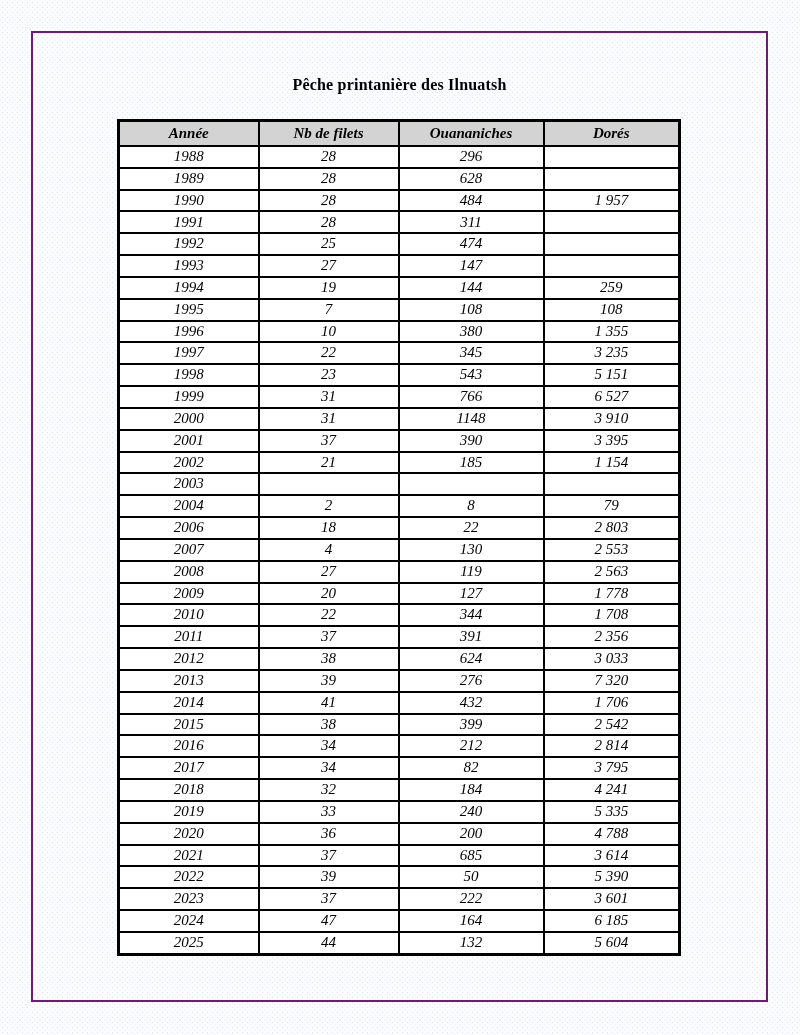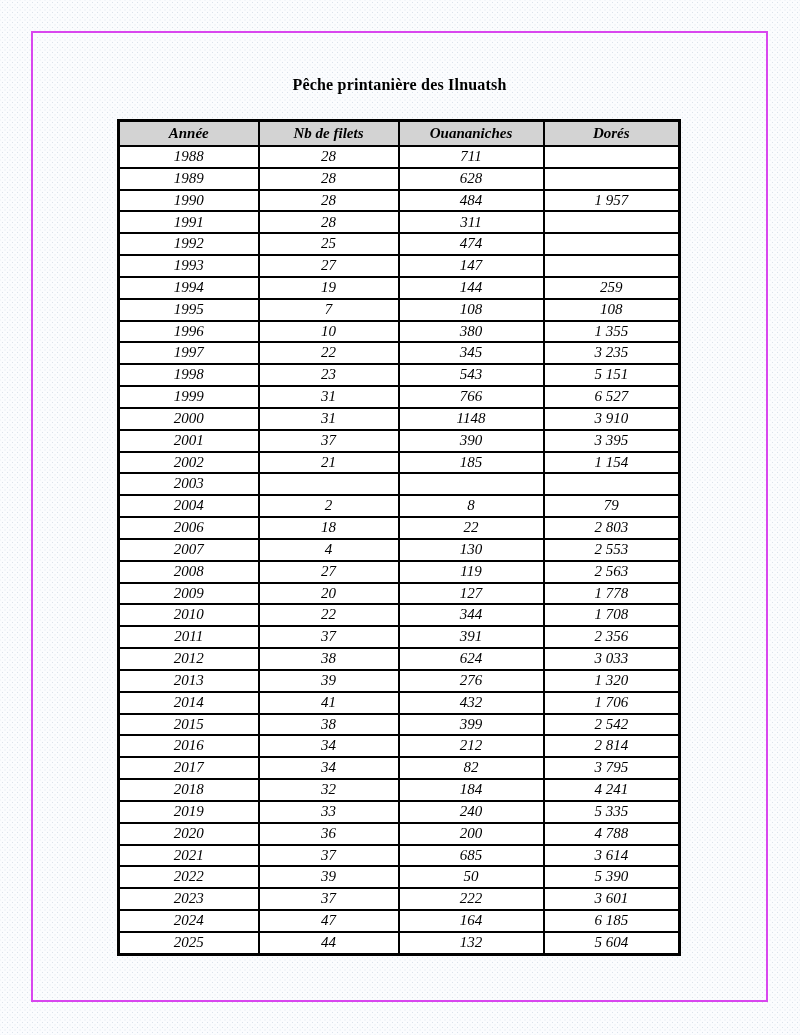--- a/index.html
+++ b/index.html
@@ -18,21 +18,21 @@
     background-size: 5px 5px;
     background-position: 0 0, 2.5px 2.5px;
     overflow: hidden;
   }
   .page-frame {
     position: absolute;
     left: 31px;
     top: 31px;
     width: 733px;
     height: 967px;
-    border: 2px solid #d946ef;
+    border: 2px solid #701a75;
   }
   .doc-title {
     position: absolute;
     top: 43px;
     left: 0;
     width: 100%;
     text-align: center;
     font-size: 16px;
     font-weight: bold;
     color: #000000;
@@ -87,21 +87,21 @@
         <th>Année</th>
         <th>Nb de filets</th>
         <th>Ouananiches</th>
         <th>Dorés</th>
       </tr>
     </thead>
     <tbody>
         <tr>
           <td>1988</td>
           <td>28</td>
-          <td>711</td>
+          <td>296</td>
           <td></td>
         </tr>
         <tr>
           <td>1989</td>
           <td>28</td>
           <td>628</td>
           <td></td>
         </tr>
         <tr>
           <td>1990</td>
@@ -232,21 +232,21 @@
         <tr>
           <td>2012</td>
           <td>38</td>
           <td>624</td>
           <td>3 033</td>
         </tr>
         <tr>
           <td>2013</td>
           <td>39</td>
           <td>276</td>
-          <td>1 320</td>
+          <td>7 320</td>
         </tr>
         <tr>
           <td>2014</td>
           <td>41</td>
           <td>432</td>
           <td>1 706</td>
         </tr>
         <tr>
           <td>2015</td>
           <td>38</td>

